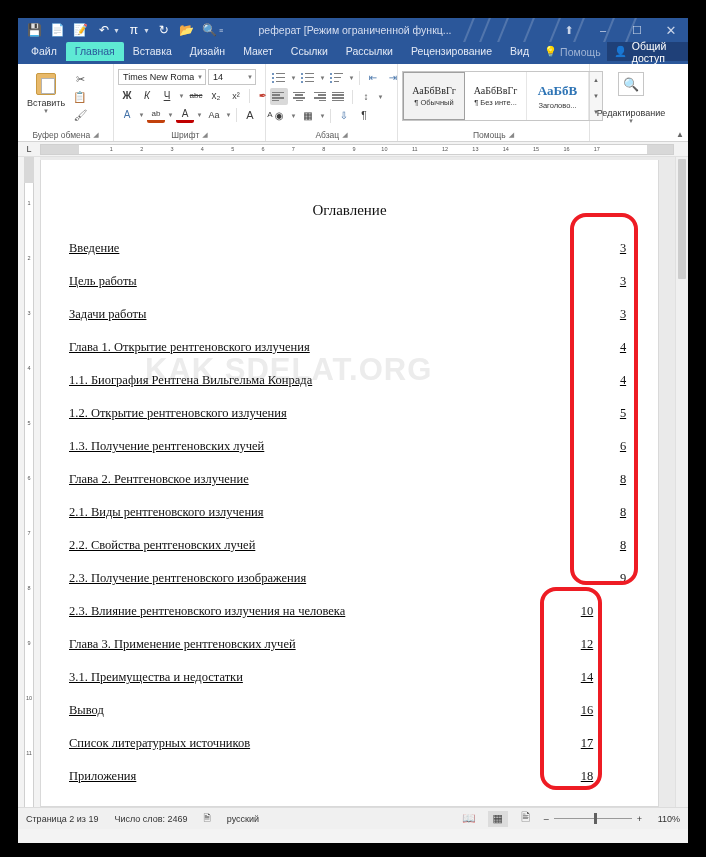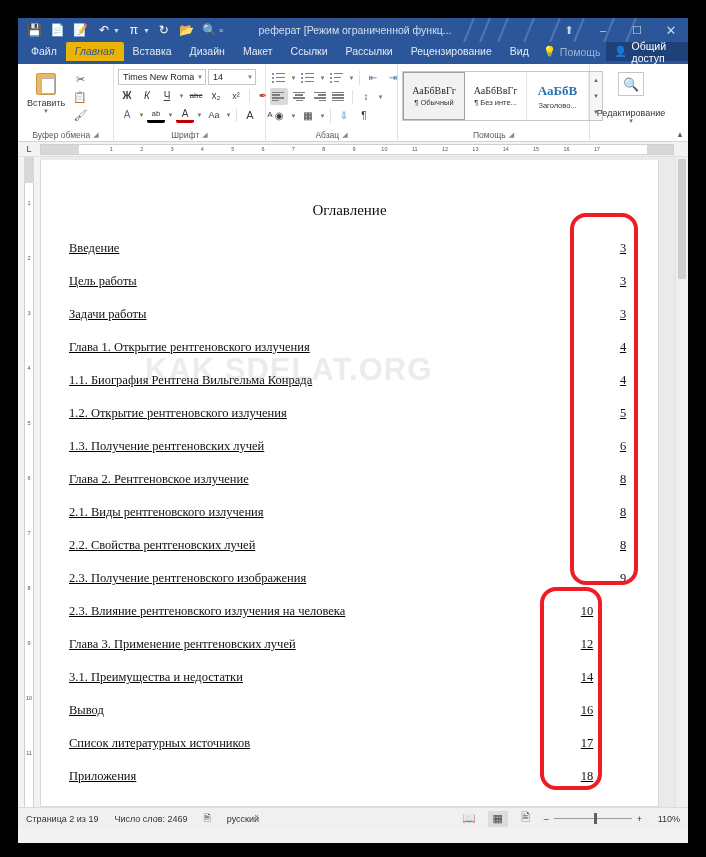--- a/index.html
+++ b/index.html
@@ -44,21 +44,21 @@
 
   
   .tabstrip {
     height: 22px; background: #2b579a; display: flex; align-items: flex-start;
     position: relative; padding-left: 4px;
   }
   .tab {
     padding: 3px 9px 4px; color: #e3e9f5; font-size: 10.5px; line-height: 1;
     height: 19px; display: flex; align-items: center;
   }
-  .tab.active { background: #eab308; color: #2b579a; border-radius: 2px 2px 0 0; font-style: italic; }
+  .tab.active { background: #5eead4; color: #2b579a; border-radius: 2px 2px 0 0; }
   .helpbtn { display: flex; align-items: center; gap: 3px; color: #9fb3d4; font-size: 10.5px;
              padding: 3px 6px; }
   .share {
     margin-left: auto; display: flex; align-items: center; gap: 4px;
     background: #1f4078; color: #fff; font-size: 10.5px; height: 19px; padding: 0 10px 0 8px;
   }
 
   
   .ribbon {
     height: 78px; background: #fff; border-bottom: 1px solid #d4d4d4;
@@ -304,21 +304,21 @@
             <div class="caret">▼</div>
             <div class="btn" style="text-decoration:line-through;font-size:8px">abc</div>
             <div class="btn" style="font-size:10px">x₂</div>
             <div class="btn" style="font-size:9px">x²</div>
             <div class="sep"></div>
             <div class="btn" style="color:#c0392b">✒</div>
           </div>
           <div class="row">
             <div class="btn" style="color:#4472a8">A</div>
             <div class="caret">▼</div>
-            <div class="btn" style="border-bottom:3px solid #000000;font-size:8px">ab</div>
+            <div class="btn" style="border-bottom:3px solid #c2410c;font-size:8px">ab</div>
             <div class="caret">▼</div>
             <div class="btn" style="border-bottom:3px solid #c00000">A</div>
             <div class="caret">▼</div>
             <div class="btn" style="font-size:9px">Aa</div>
             <div class="caret">▼</div>
             <div class="sep"></div>
             <div class="btn" style="font-size:11px">A</div>
             <div class="btn" style="font-size:8px">A</div>
           </div>
         </div>

